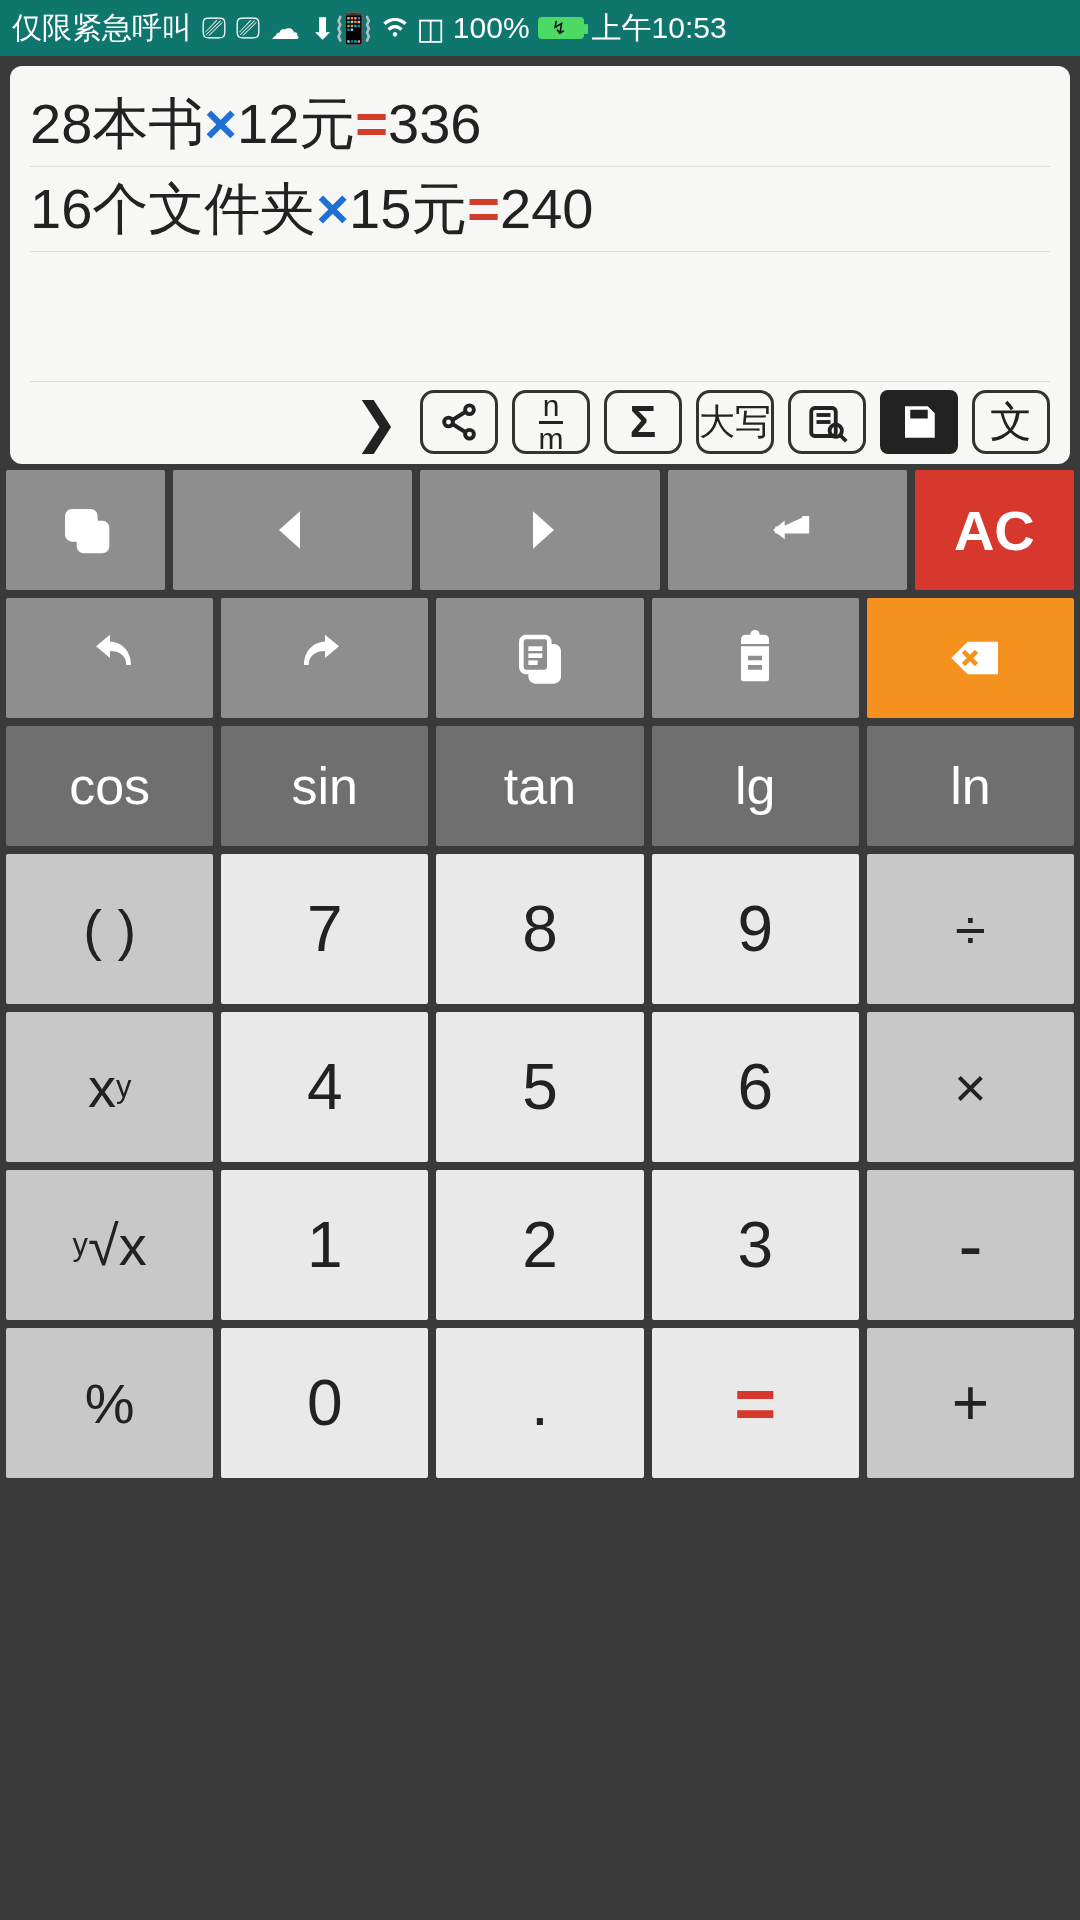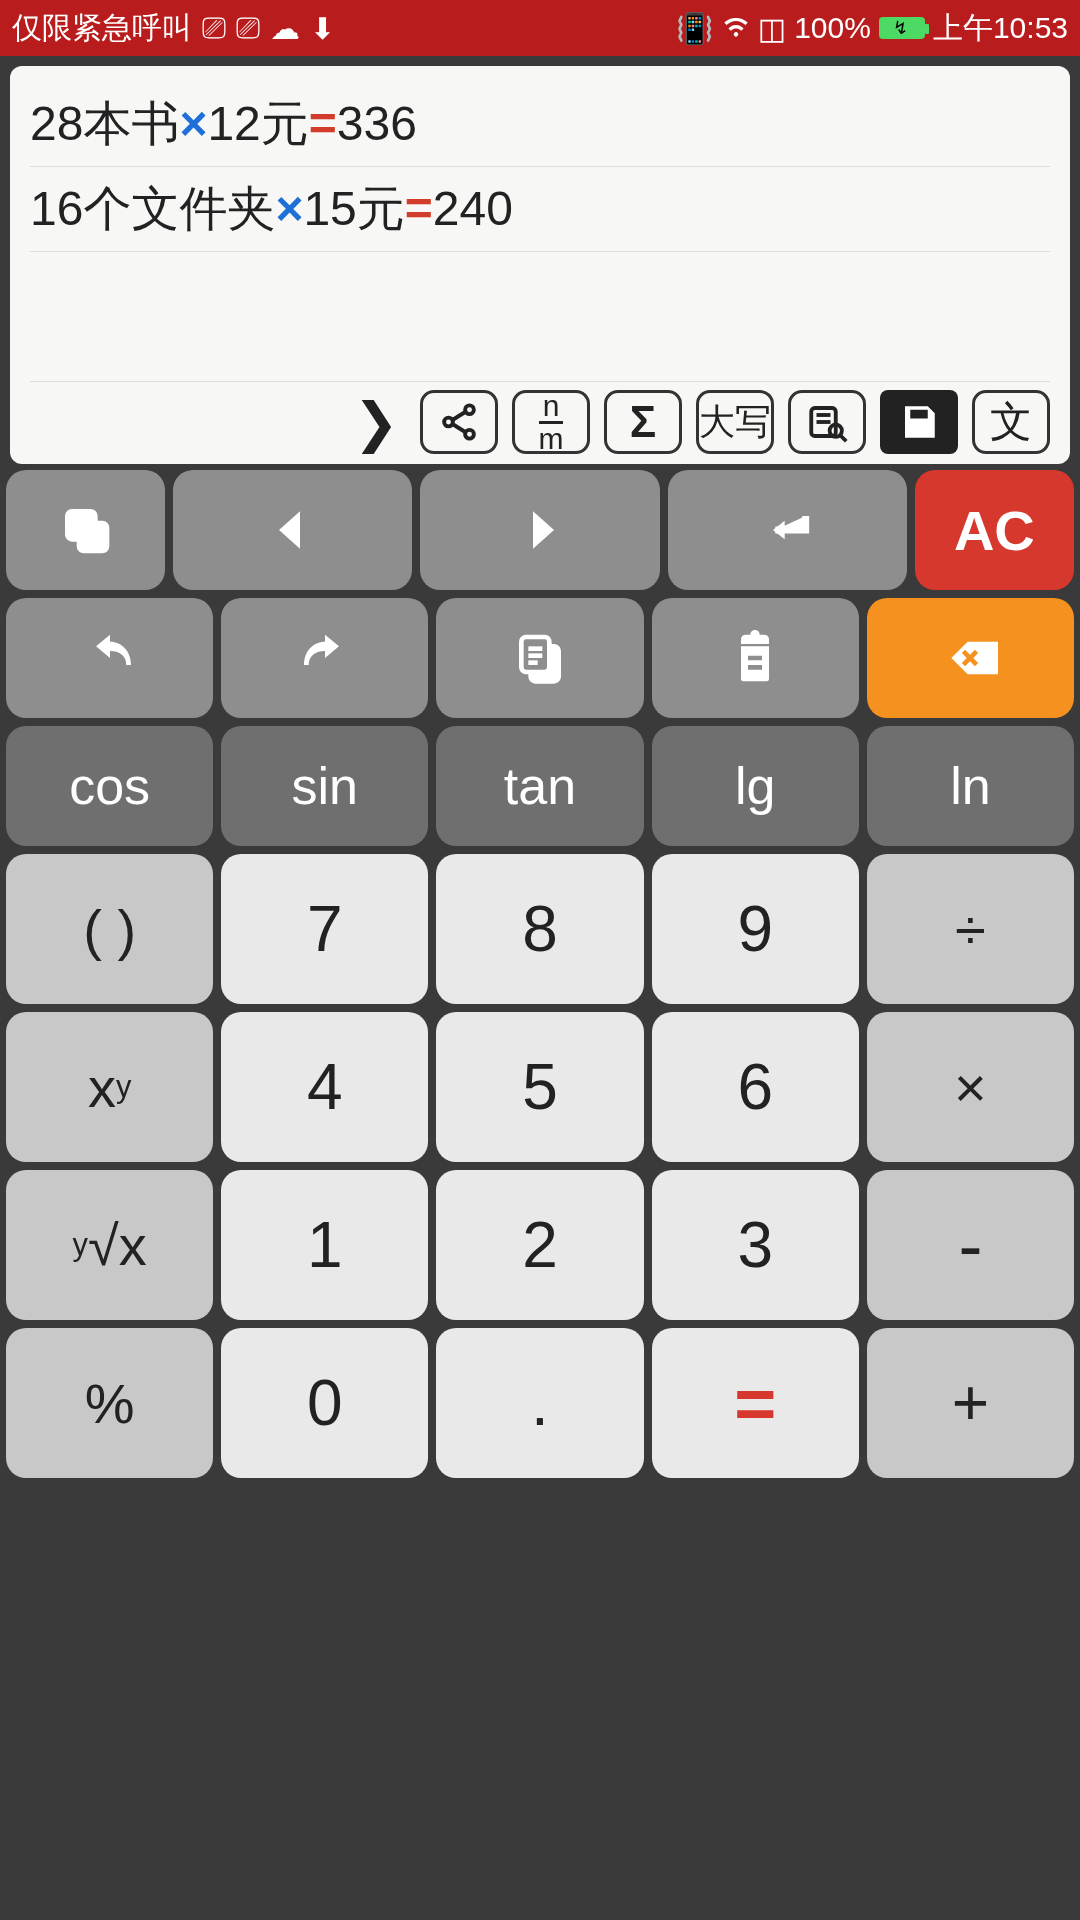--- a/index.html
+++ b/index.html
@@ -1,37 +1,37 @@
 <!DOCTYPE html>
 <html><head>
 <meta charset="utf-8">
 <style>
   * { box-sizing: border-box; margin: 0; padding: 0; }
   html, body { width: 1080px; height: 1920px; background: #3a3a3a; font-family: "Helvetica Neue", Arial, "PingFang SC", "Microsoft YaHei", sans-serif; overflow: hidden; }
-  .status-bar { height: 56px; background: #b91c1c; color: #fff; display: flex; align-items: center; padding: 0 12px; font-size: 30px; justify-content: space-between; }
+  .status-bar { height: 56px; background: #0f766e; color: #fff; display: flex; align-items: center; padding: 0 12px; font-size: 30px; justify-content: flex-start; }
   .status-left { display: flex; align-items: center; gap: 10px; }
   .status-right { display: flex; align-items: center; gap: 8px; }
   .status-right .time { }
   .battery-box { display:inline-flex; align-items:center; border:2px solid #4cd964; border-radius:4px; width:46px; height:22px; position:relative; }
   .battery-box::after { content:""; position:absolute; right:-6px; top:5px; width:4px; height:10px; background:#4cd964; border-radius:1px;}
   .battery-fill { background:#4cd964; height:100%; width:100%; border-radius:1px;}
   .battery-arrow { position:absolute; left:12px; color:#000; font-size:18px; line-height:20px;}
   .display-wrap { padding: 10px 10px 0 10px; background:#3a3a3a; }
   .display { background: #f7f7f5; border-radius: 12px; padding: 16px 20px 6px 20px; height: 398px; display:flex; flex-direction:column; }
-  .expr-line { font-size: 48px; line-height: 80px; border-bottom: 1px solid #ddd; padding: 2px 0; color:#222; white-space: nowrap; }
+  .expr-line { font-size: 56px; line-height: 80px; border-bottom: 1px solid #ddd; padding: 2px 0; color:#222; white-space: nowrap; }
   .expr-line .op-mul, .expr-line .op-plus { color: #1e6fd6; font-weight:600; }
   .expr-line .op-eq { color: #d23c2a; font-weight:600; }
   .spacer { flex:1; border-bottom:1px solid #ddd; }
   .toolbar { display:flex; justify-content:flex-end; align-items:center; gap:14px; padding: 8px 0 4px 0; }
   .tbtn { width:78px; height:64px; border:3px solid #333; border-radius:14px; display:flex; align-items:center; justify-content:center; font-size:34px; color:#222; background:transparent; }
   .tbtn.noborder { border:none; font-size:54px; width:60px; }
   .tbtn svg { width:42px; height:42px; }
   .keypad { padding: 6px; display:flex; flex-direction:column; gap:8px; }
   .krow { display:flex; gap:8px; }
-  .key { flex:1; height:120px; border-radius:20px; display:flex; align-items:center; justify-content:center; font-size:56px; color:#fff; background:#8e8e8e; user-select:none; }
+  .key { flex:1; height:120px; border-radius:2px; display:flex; align-items:center; justify-content:center; font-size:56px; color:#fff; background:#8e8e8e; user-select:none; }
   .krow.nav .key { height:120px; }
   .key.red { background:#d6382e; font-weight:600; font-size:56px;}
   .key.orange { background:#f5911e; }
   .key.darkfn { background:#6f6f6f; font-size:52px; }
   .key.light { background:#e9e9e9; color:#222; font-size:64px; }
   .key.lightfn { background:#c8c8c8; color:#222; font-size:56px; }
   .key.eq { color:#d6382e; font-weight:700; font-size:72px;}
   .key.bottom { background:#6f6f6f; color:#fff; font-size:48px; }
   .krow.tall .key { height:150px; }
   .key svg { width:56px; height:56px; fill:#fff; }

